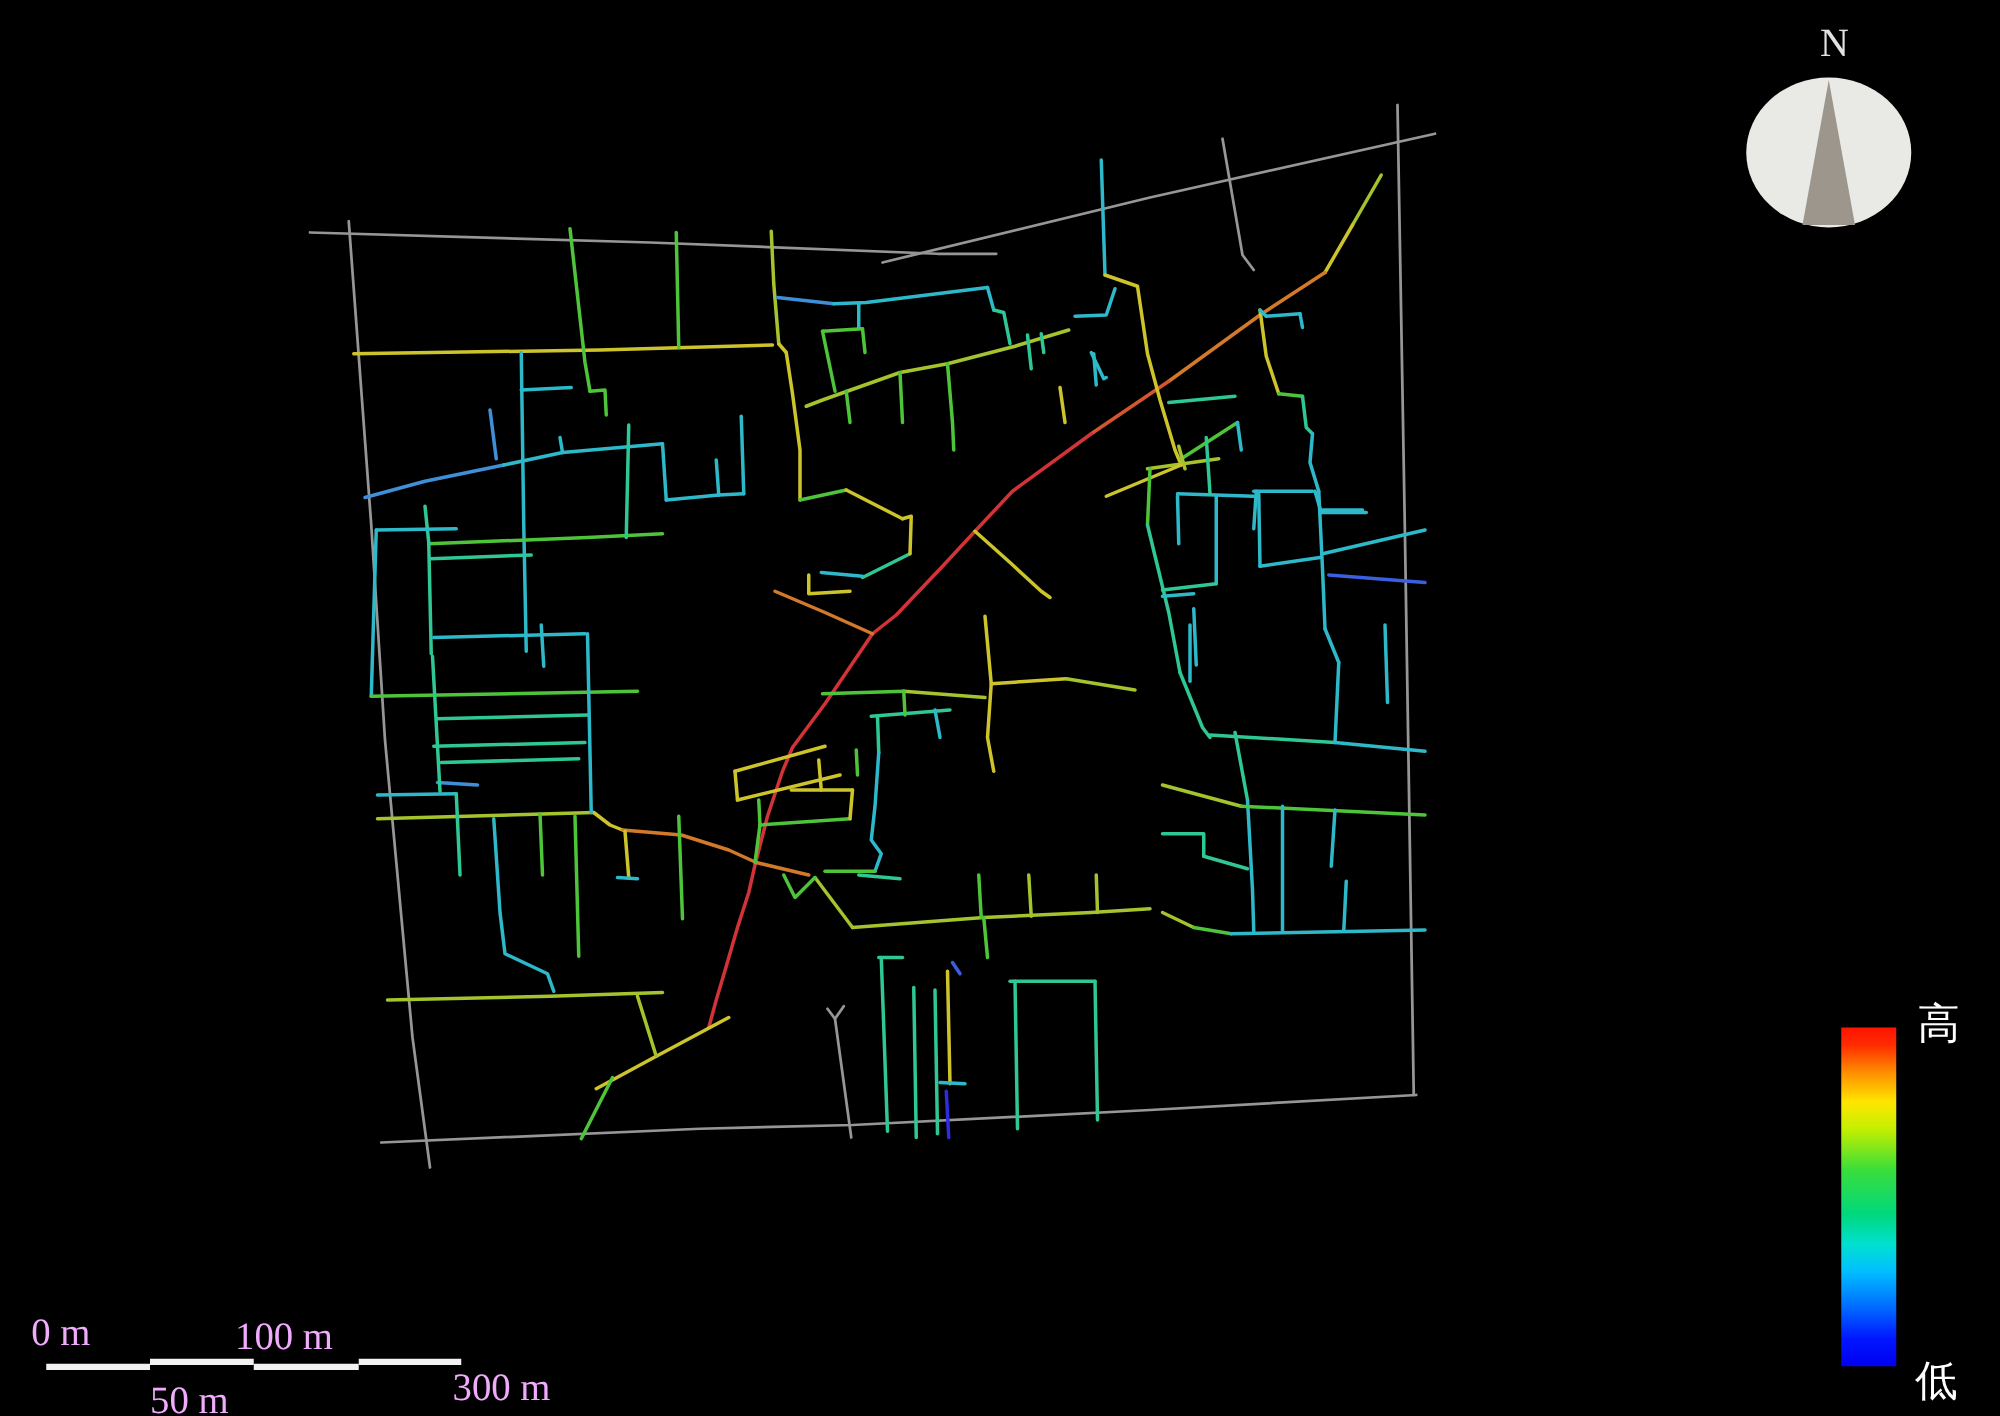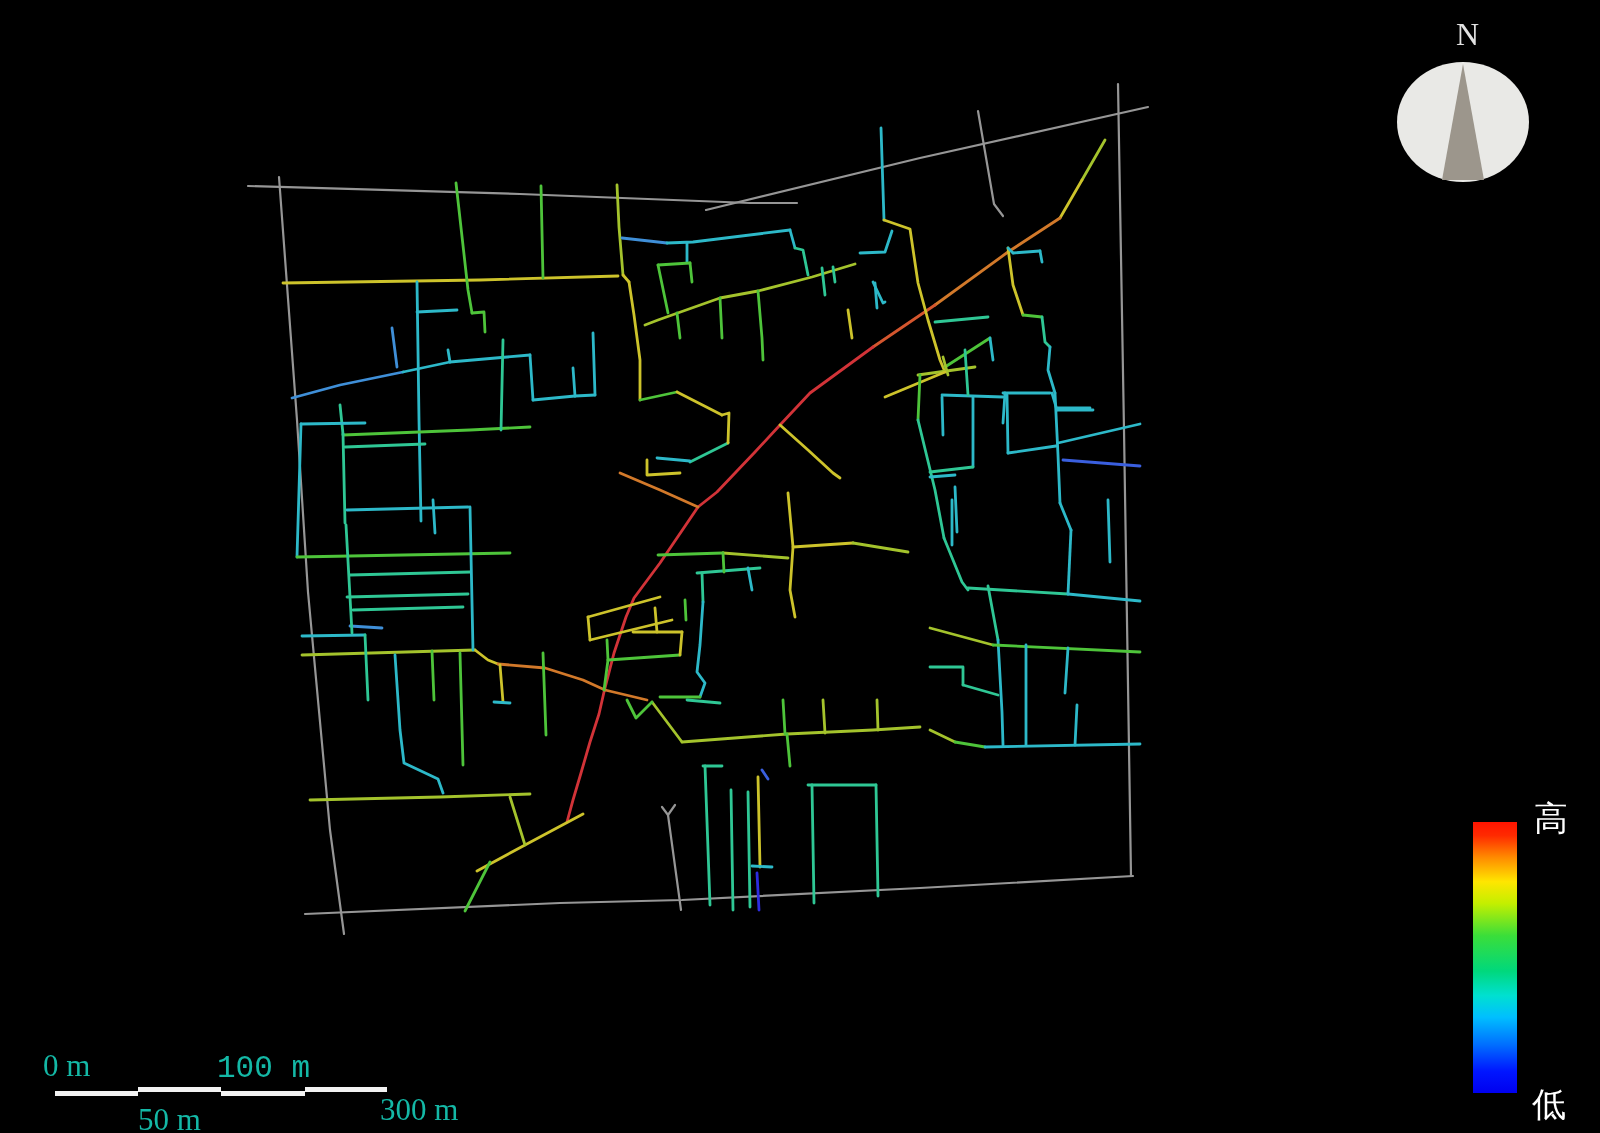--- a/index.html
+++ b/index.html
@@ -10,29 +10,29 @@
   #compass{position:absolute;left:1388px;top:8px;width:160px;height:180px;}
   #compass .n-label{position:absolute;left:0;top:8px;width:160px;text-align:center;
       color:#e2e2e2;font-size:32px;letter-spacing:1px;}
   #compass svg{position:absolute;left:0;top:44px;}
   
   #legend{position:absolute;left:1450px;top:790px;width:150px;height:330px;}
   #legend .bar{position:absolute;left:23px;top:32px;width:44px;height:271px;}
   #legend .hi{position:absolute;left:84px;top:6px;color:#fff;font-size:34px;}
   #legend .lo{position:absolute;left:82px;top:292px;color:#fff;font-size:34px;}
   
-  #scalebar{position:absolute;left:0px;top:1030px;width:500px;height:100px;color:#14b8a6;margin-left:18px;}
+  #scalebar{position:absolute;left:0px;top:1030px;width:500px;height:100px;color:#f0abfc;}
   #scalebar .seg{position:absolute;height:5px;background:#f2f2f2;}
   #scalebar .s1{left:37px; top:61px;width:83px;}
   #scalebar .s2{left:120px;top:57px;width:83px;}
   #scalebar .s3{left:203px;top:61px;width:84px;}
   #scalebar .s4{left:287px;top:57px;width:82px;}
   #scalebar .lab{position:absolute;font-size:31px;white-space:nowrap;}
   #scalebar .l0{left:25px;top:18px;}
-  #scalebar .l100{left:199px;top:21px;font-family:Liberation Mono, monospace;}
+  #scalebar .l100{left:188px;top:21px;}
   #scalebar .l50{left:120px;top:72px;}
   #scalebar .l200{left:362px;top:62px;}
 </style>
 </head>
 <body>
 
 <div id="stage">
 
   <svg id="net" viewBox="0 0 1600 1133">
       <polyline points="248,186 520,194 750,203 797,203" fill="none" stroke="#969696" stroke-width="2.2" stroke-linecap="round" stroke-linejoin="round"></polyline>

